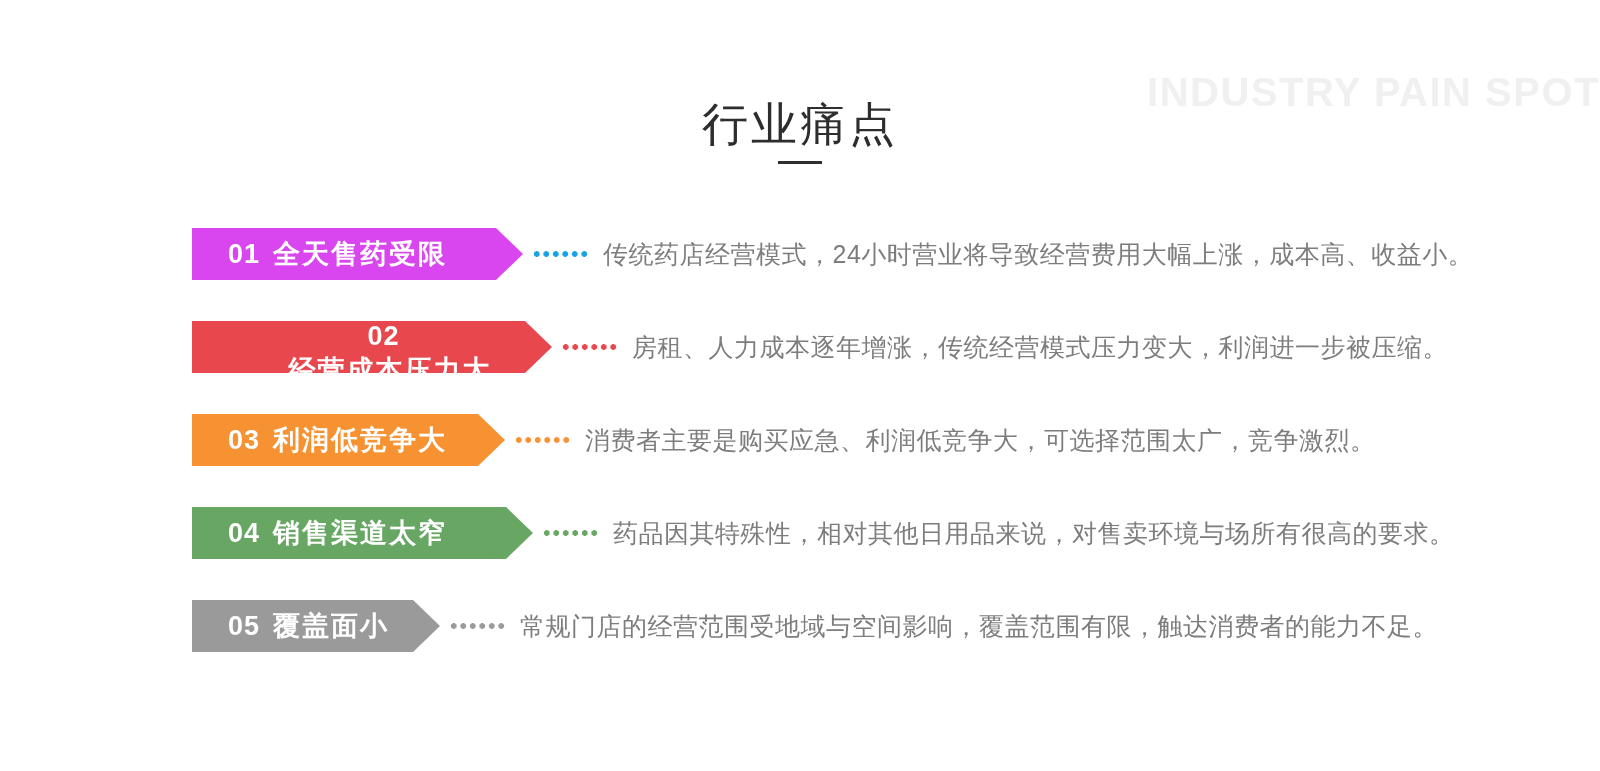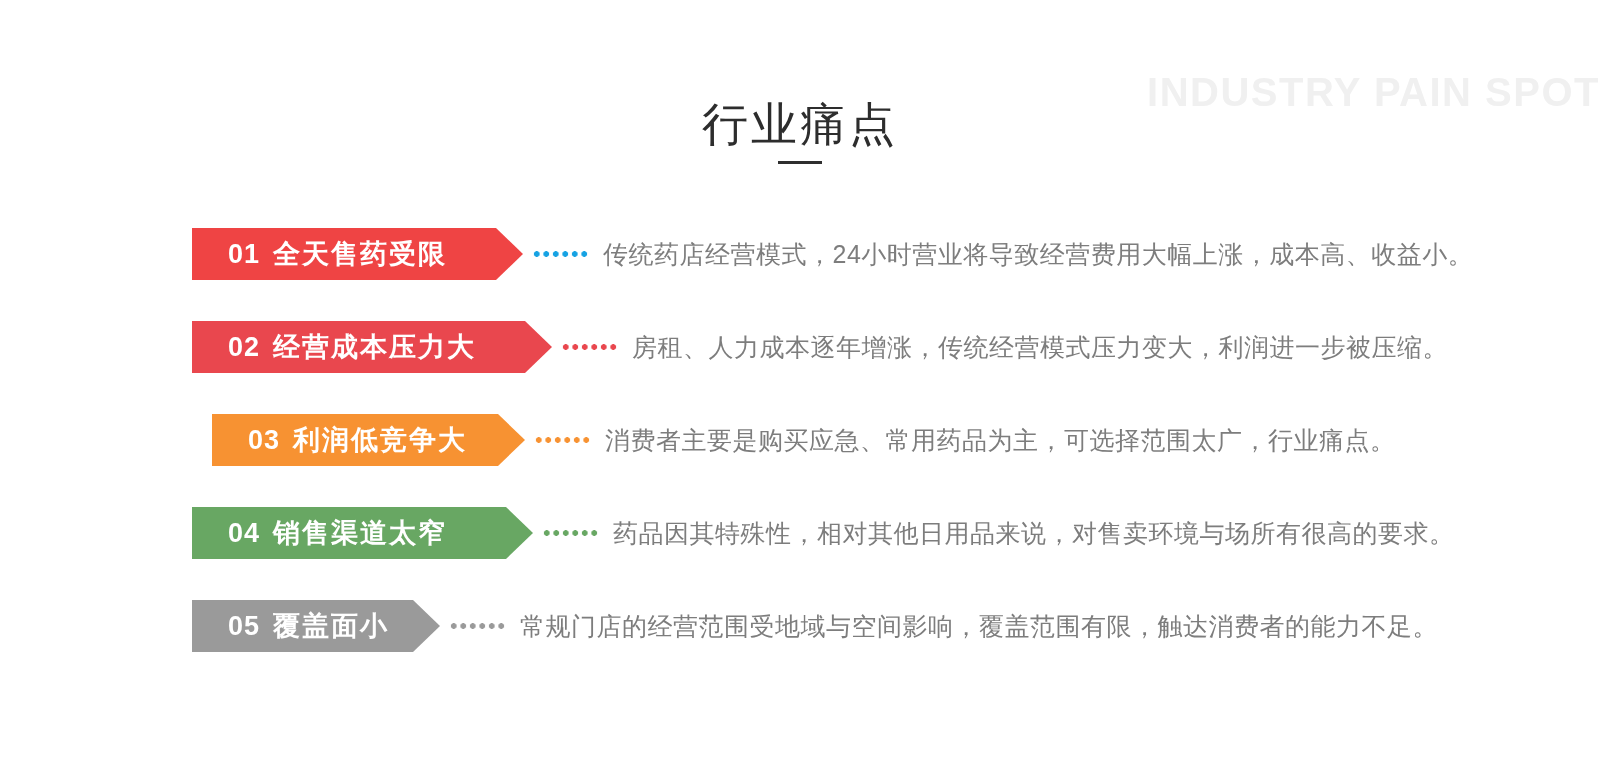--- a/index.html
+++ b/index.html
@@ -37,22 +37,22 @@
   .banner {
     height: 52px;
     display: flex; align-items: center;
     padding-left: 36px;
     color: #ffffff;
     font-size: 27px; font-weight: 700; letter-spacing: 2px;
     clip-path: polygon(0 0, calc(100% - 27px) 0, 100% 50%, calc(100% - 27px) 100%, 0 100%);
     flex: none;
   }
   .w1 { width: 331px; }
-  .w2 { width: 360px; }
-  .w3 { width: 313px; margin-left: 20px; }
+  .w2 { width: 360px; flex-direction: column; }
+  .w3 { width: 313px; }
   .w4 { width: 341px; }
   .w5 { width: 248px; }
   .banner .num { margin-right: 13px; letter-spacing: 1px; }
 
   .dots {
     flex: none;
     width: 57px; height: 6px; margin-left: 9px;
     background-image: radial-gradient(circle, currentColor 2.7px, transparent 3px);
     background-size: 9.5px 6px;
     background-position: left center;
@@ -71,21 +71,21 @@
 
 <div class="stage">
 
   <div class="watermark">INDUSTRY PAIN SPOT</div>
   <div class="page-title">行业痛点</div>
   <div class="title-underline"></div>
 
   <div class="rows">
 
     <div class="row">
-      <div class="banner w1" style="background-color: #ef4444;">
+      <div class="banner w1" style="background-color: #d946ef;">
         <span class="num">01</span>
         <span>全天售药受限</span>
       </div>
       <div class="dots" style="color: rgb(22, 162, 227);"></div>
       <div class="desc">传统药店经营模式，24小时营业将导致经营费用大幅上涨，成本高、收益小。</div>
     </div>
 
     <div class="row">
       <div class="banner w2" style="background-color: rgb(233, 71, 78);">
         <span class="num">02</span>
@@ -94,21 +94,21 @@
       <div class="dots" style="color: rgb(233, 71, 78);"></div>
       <div class="desc">房租、人力成本逐年增涨，传统经营模式压力变大，利润进一步被压缩。</div>
     </div>
 
     <div class="row">
       <div class="banner w3" style="background-color: rgb(247, 146, 50);">
         <span class="num">03</span>
         <span>利润低竞争大</span>
       </div>
       <div class="dots" style="color: rgb(247, 146, 50);"></div>
-      <div class="desc">消费者主要是购买应急、常用药品为主，可选择范围太广，行业痛点。</div>
+      <div class="desc">消费者主要是购买应急、利润低竞争大，可选择范围太广，竞争激烈。</div>
     </div>
 
     <div class="row">
       <div class="banner w4" style="background-color: rgb(104, 167, 99);">
         <span class="num">04</span>
         <span>销售渠道太窄</span>
       </div>
       <div class="dots" style="color: rgb(104, 167, 99);"></div>
       <div class="desc">药品因其特殊性，相对其他日用品来说，对售卖环境与场所有很高的要求。</div>
     </div>

